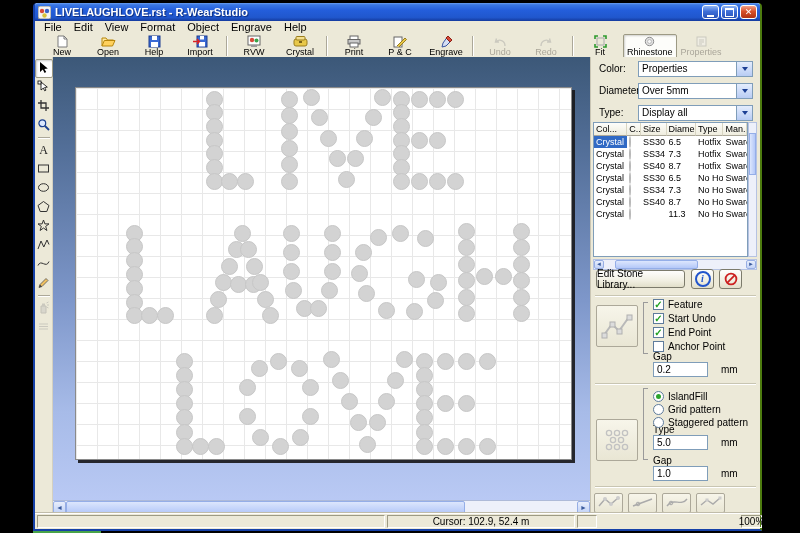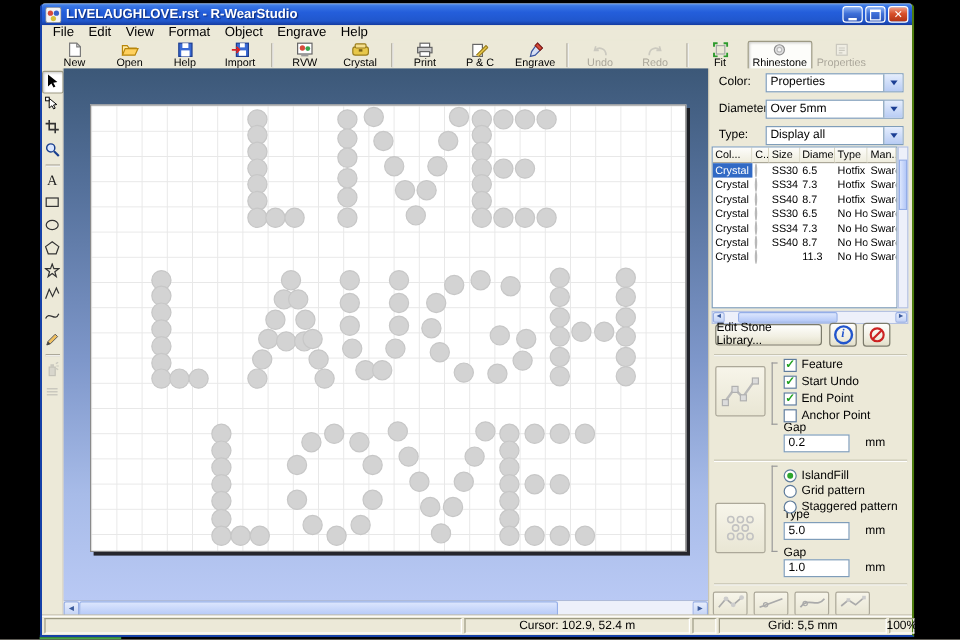--- a/index.html
+++ b/index.html
@@ -728,18 +728,17 @@
               <rect x="19.5" y="1.5" width="3" height="3" fill="#ccc"></rect>
             </svg></span>
         </div>
       </div>
   </div>
 
   <div id="statusbar">
     <span class="sb-panel" style="left:2px;width:348px"></span>
     <span class="sb-panel" style="left:352px;width:188px">Cursor: 102.9, 52.4 m</span>
     <span class="sb-panel" style="left:542px;width:20px"></span>
-    <span class="sb-panel" style="left:564px;width:140px">Grid: 5,5 mm</span>
     <span class="sb-panel" style="left:706px;width:21px">100%</span>
   </div>
 </div>
 
 <div id="taskbar-sliver"></div>
 
 </body></html>

